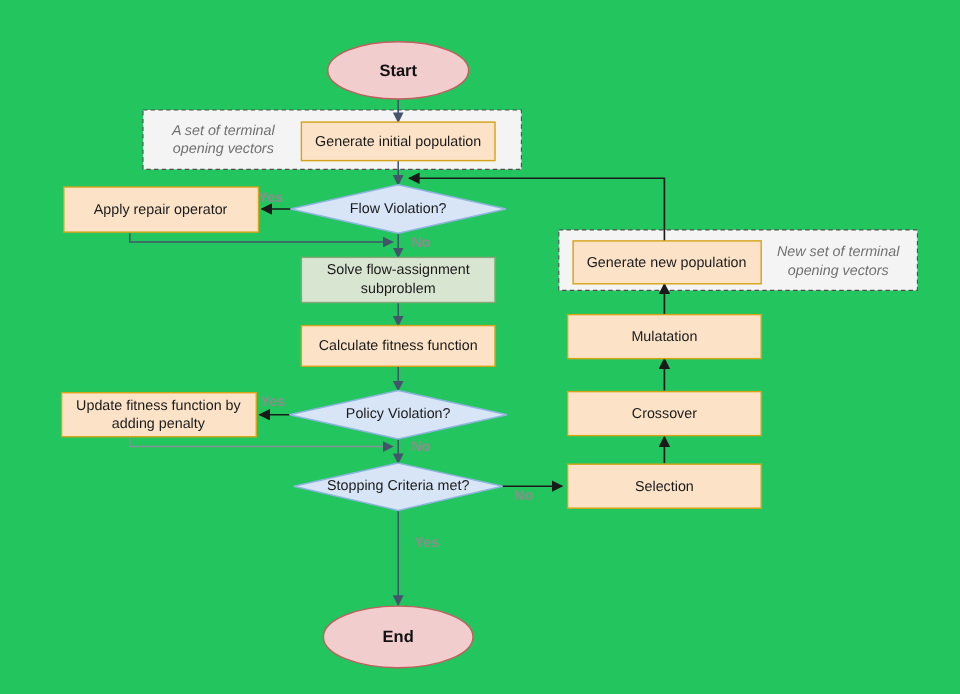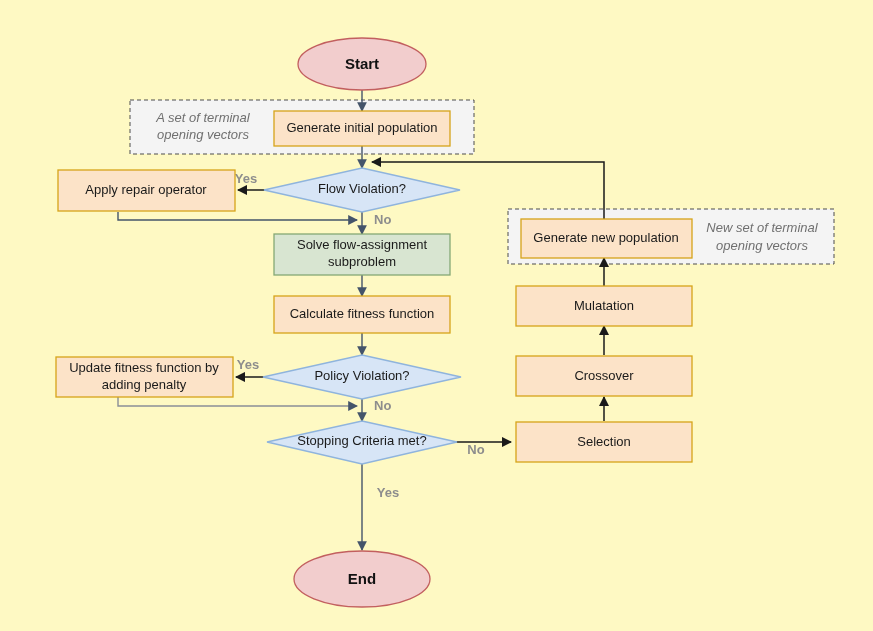--- a/index.html
+++ b/index.html
@@ -7,21 +7,21 @@
     padding: 0;
     background: #ffffff;
   }
   body {
     font-family: "Liberation Sans", sans-serif;
   }
   #canvas {
     position: relative;
     width: 873px;
     height: 631px;
-    background: #fef9c3;
+    background: #22c55e;
     overflow: hidden;
   }
   svg.flow {
     position: absolute;
     left: 0;
     top: 0;
     width: 873px;
     height: 631px;
   }
   .node-text {

